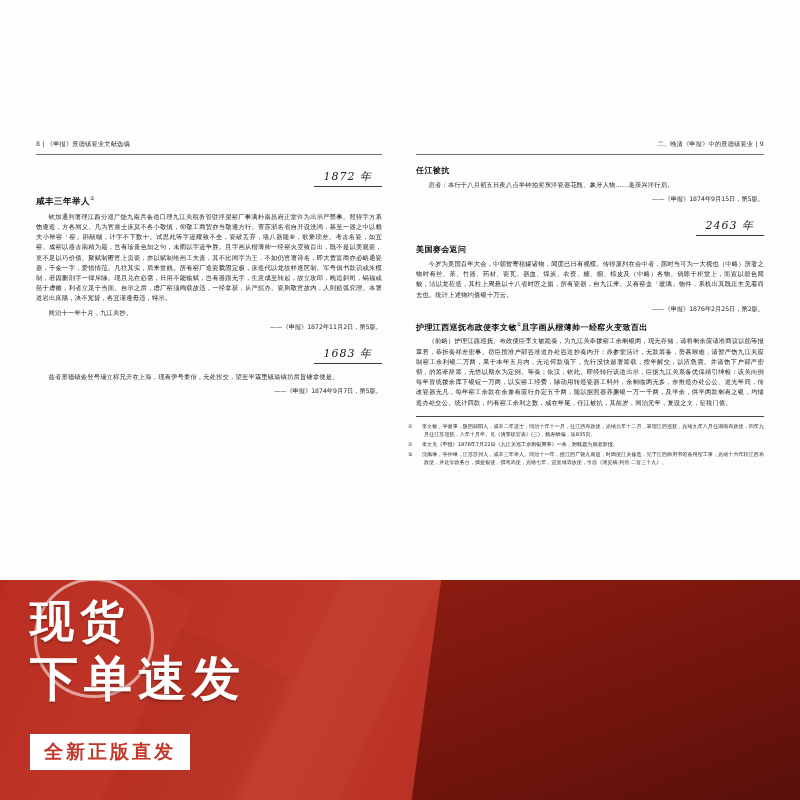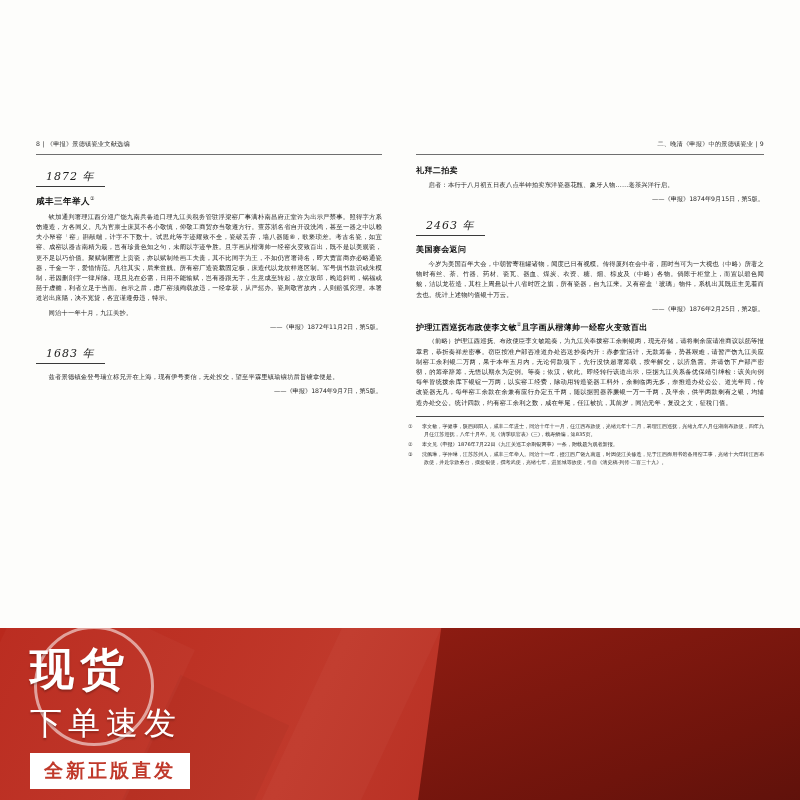--- a/index.html
+++ b/index.html
@@ -27,21 +27,21 @@
     font-size:6.2px;color:#2b2b2b;letter-spacing:.2px;
     display:flex;align-items:center;gap:4px;
     border-bottom:0;
     padding-bottom:3px;
   }
   .runhead.left{justify-content:flex-start;}
   .runhead.right{justify-content:flex-end;}
   .rule{height:1px;background:#6f6f6f;margin:2px 0 10px 0;}
 
   .yearband{
-    text-align:left;margin:10px 0 8px 0;position:relative;
+    text-align:right;margin:10px 0 8px 0;position:relative;
   }
   .yearband .yr{
     font-family:"DejaVu Serif","Liberation Serif",serif;
     font-style:italic;font-size:11px;color:#1b1b1b;letter-spacing:1px;
     display:inline-block;padding:0 10px 2px 10px;
     border-bottom:1px solid #3a3a3a;
   }
 
   .arttitle{
     font-size:8.6px;font-weight:bold;color:#111;
@@ -63,21 +63,21 @@
     margin-top:8px;border-top:1px solid #4a4a4a;padding-top:5px;
   }
   .note{
     font-size:5.1px;line-height:1.6;color:#2a2a2a;margin:0 0 2px 0;
     text-align:justify;padding-left:8px;text-indent:-8px;
   }
   .note .num{display:inline-block;width:6px;}
 
   
   .promo{
-    position:absolute;left:0;bottom:0;width:800px;height:172px;
+    position:absolute;left:0;bottom:0;width:800px;height:220px;
     background:#c0392b;
     background:linear-gradient(115deg,#b9281c 0%,#c0392b 40%,#a81f16 100%);
     overflow:hidden;
   }
   .promo .facets{position:absolute;inset:0;opacity:.5;}
   .promo .facets i{
     position:absolute;display:block;background:rgba(255,255,255,.05);
     transform:rotate(25deg);
   }
   .promo .dark{
@@ -86,25 +86,25 @@
     clip-path:polygon(8% 0,100% 0,100% 100%,0 100%);
   }
   .promo-left{
     position:absolute;left:30px;top:18px;width:300px;color:#fff;
   }
   .p-line1{
     font-size:44px;font-weight:bold;letter-spacing:6px;line-height:1.05;
     text-shadow:0 2px 2px rgba(0,0,0,.25);
   }
   .p-line2{
-    font-size:32px;font-weight:normal;letter-spacing:6px;line-height:1.1;
-    margin-top:14px;text-shadow:0 2px 2px rgba(0,0,0,.25);
+    font-size:48px;font-weight:bold;letter-spacing:6px;line-height:1.1;
+    margin-top:8px;text-shadow:0 2px 2px rgba(0,0,0,.25);
   }
   .p-badge{
-    margin-top:12px;display:inline-block;background:#fff;color:#c0392b;
+    margin-top:29px;display:inline-block;background:#fff;color:#c0392b;
     font-size:19px;font-weight:bold;letter-spacing:3px;padding:5px 14px;
   }
   .promo-right{
     position:absolute;left:352px;top:46px;width:430px;color:#fff;
     font-size:40px;font-weight:bold;letter-spacing:5px;line-height:1.25;
     text-shadow:0 2px 3px rgba(0,0,0,.3);
   }
   .promo-right .r2{display:block;}
   .seal{
     position:absolute;left:34px;top:-2px;width:120px;height:120px;
@@ -141,21 +141,21 @@
       </div>
 
       <p class="body">兹者景德镇金登号瑞立标兄开在上海，现有伊号要信，无处投交，望至平霖里镇瑜镶坊后旨镀拿便是。</p>
       <p class="src">——《申报》1874年9月7日，第5版。</p>
     </div>
 
     <div class="leaf right">
       <div class="runhead right">二、晚清《申报》中的景德镇瓷业  |  9</div>
       <div class="rule"></div>
 
-      <div class="arttitle small">礼拜二拍卖</div>
+      <div class="arttitle small">任江被抗</div>
       <p class="body">启者：本行于八月初五日夜八点半钟拍卖东洋瓷器花瓶、象牙人物……老茶兴洋行启。</p>
       <p class="src">——《申报》1874年9月15日，第5版。</p>
 
       <div class="yearband">
         <span class="yr">2463 年</span>
       </div>
 
       <div class="arttitle small">美国赛会返问</div>
       <p class="body">今岁为美国百年大会，中朝暂寄租罐诸物，闻度已日有视模。传得厦列在会中者，届时当可为一大视也（中略）所著之物时有丝、茶、竹器、药材、瓷瓦、器血、煤炭、衣资、糖、烟、棕皮及（中略）各物。倘陈于柜堂上，而置以碧色闻貌，洁以龙莅造，其柱上周悬以十八省时匠之旗，所有瓷器，自九江来。又有窑盒「玻璃」物件，系机出其既庄主见着而去也。统计上述物约值银十万云。</p>
       <p class="src">——《申报》1876年2月25日，第2版。</p>

